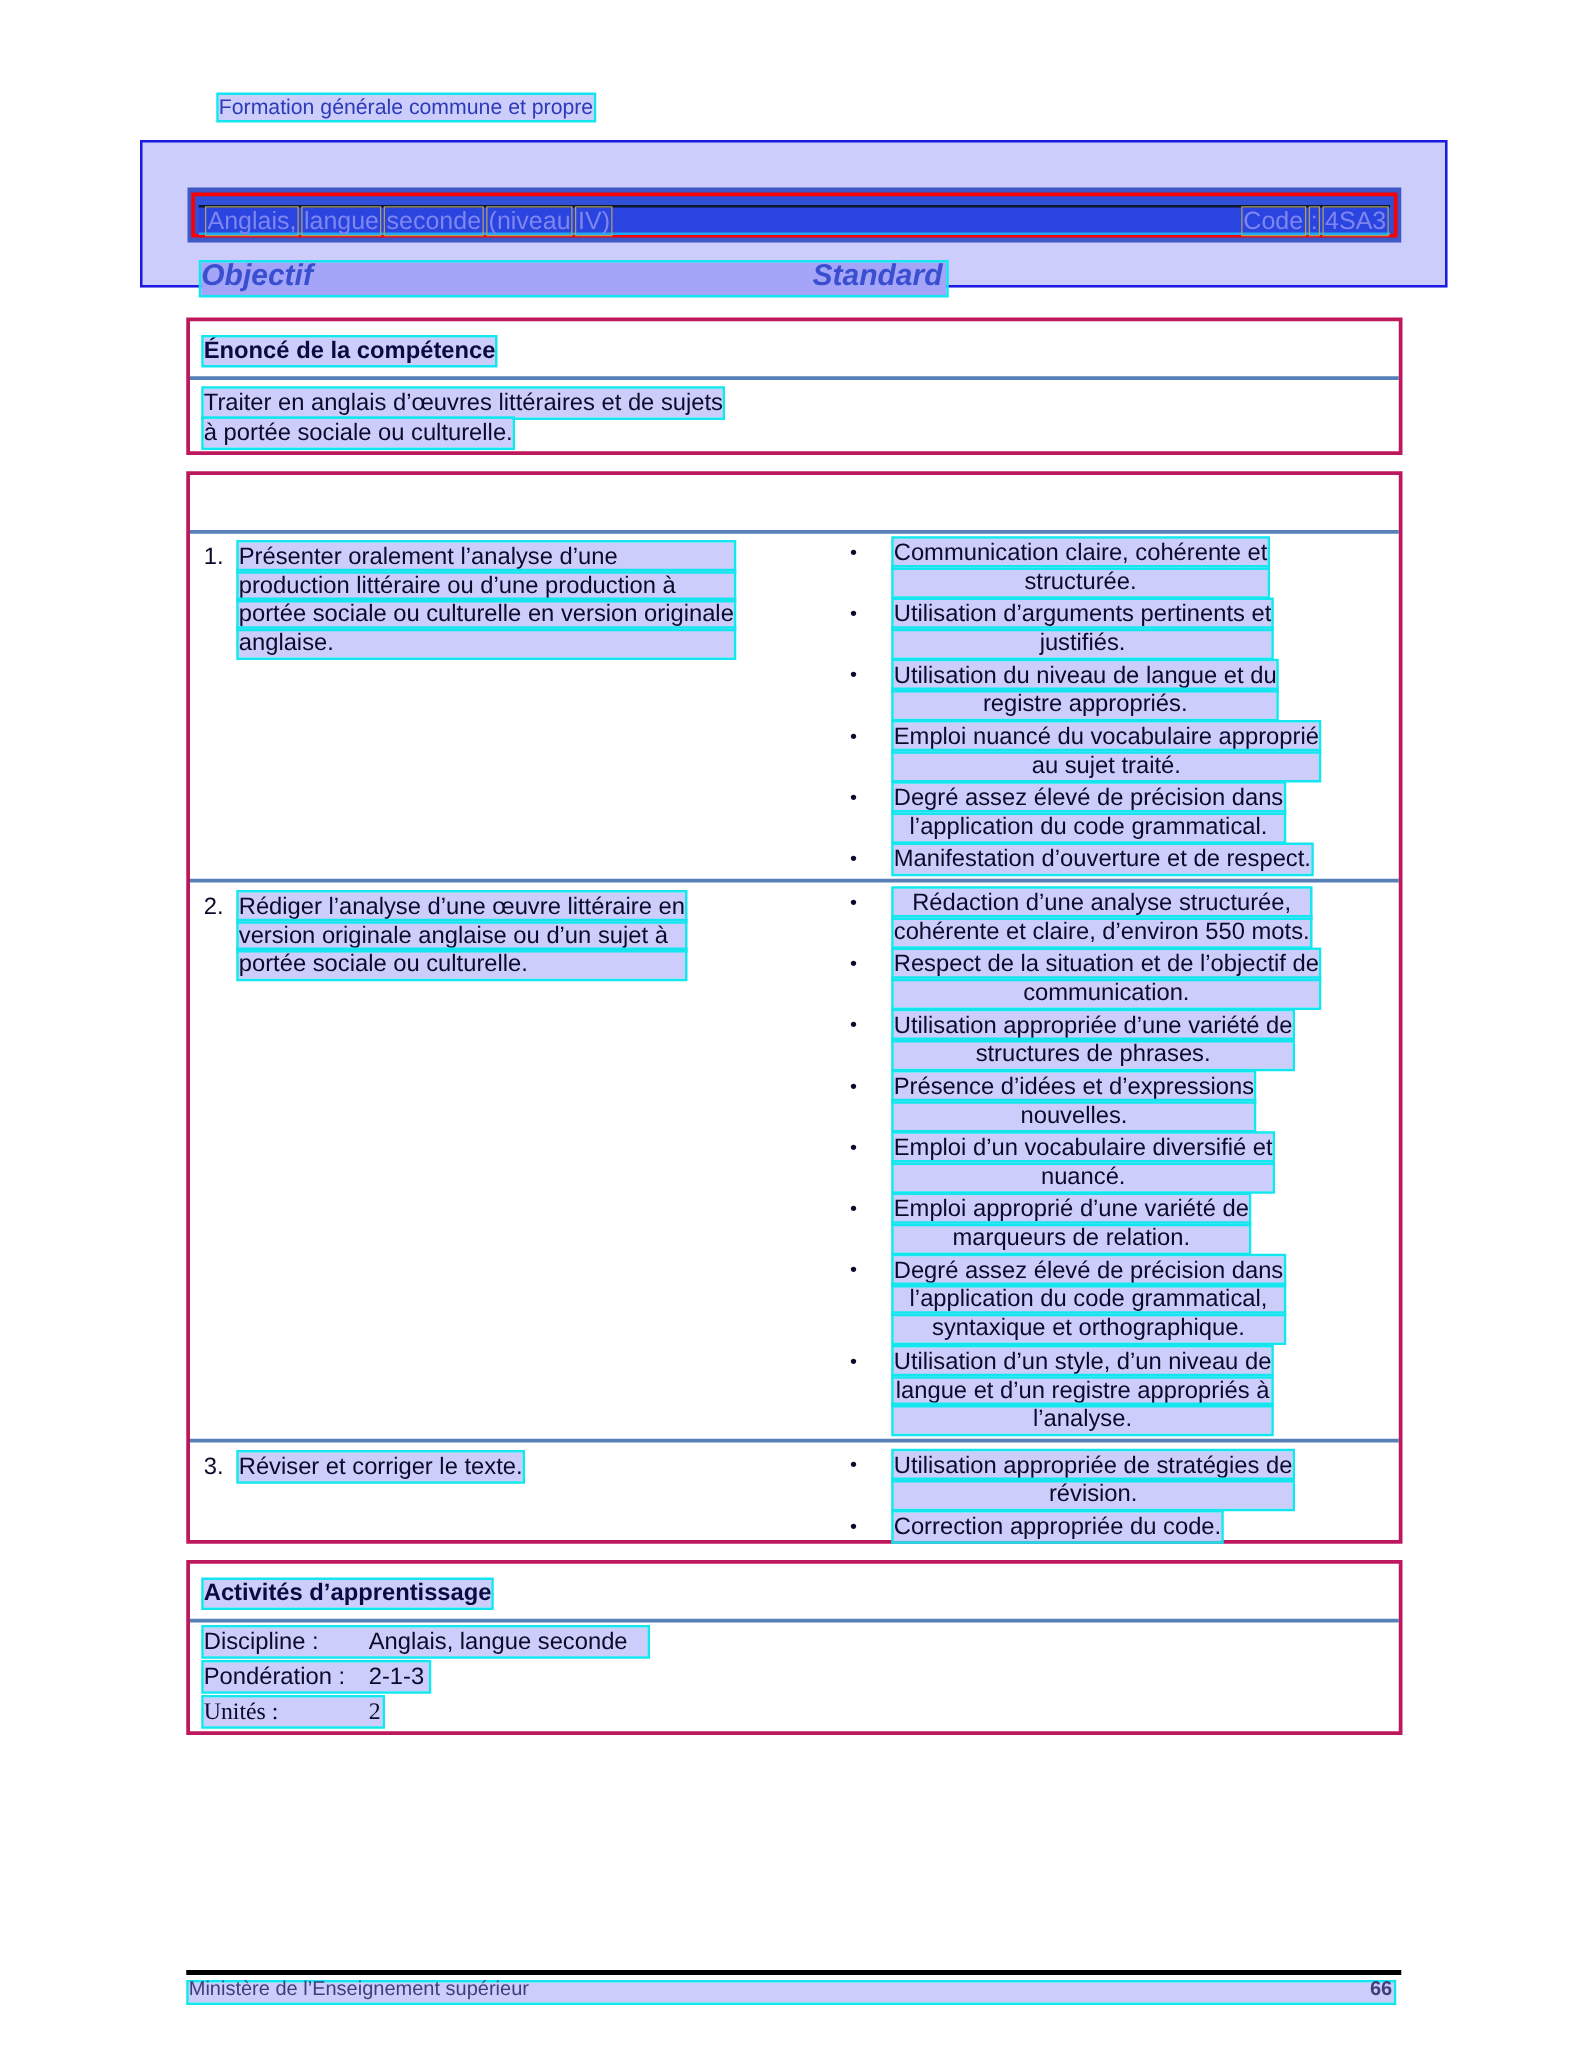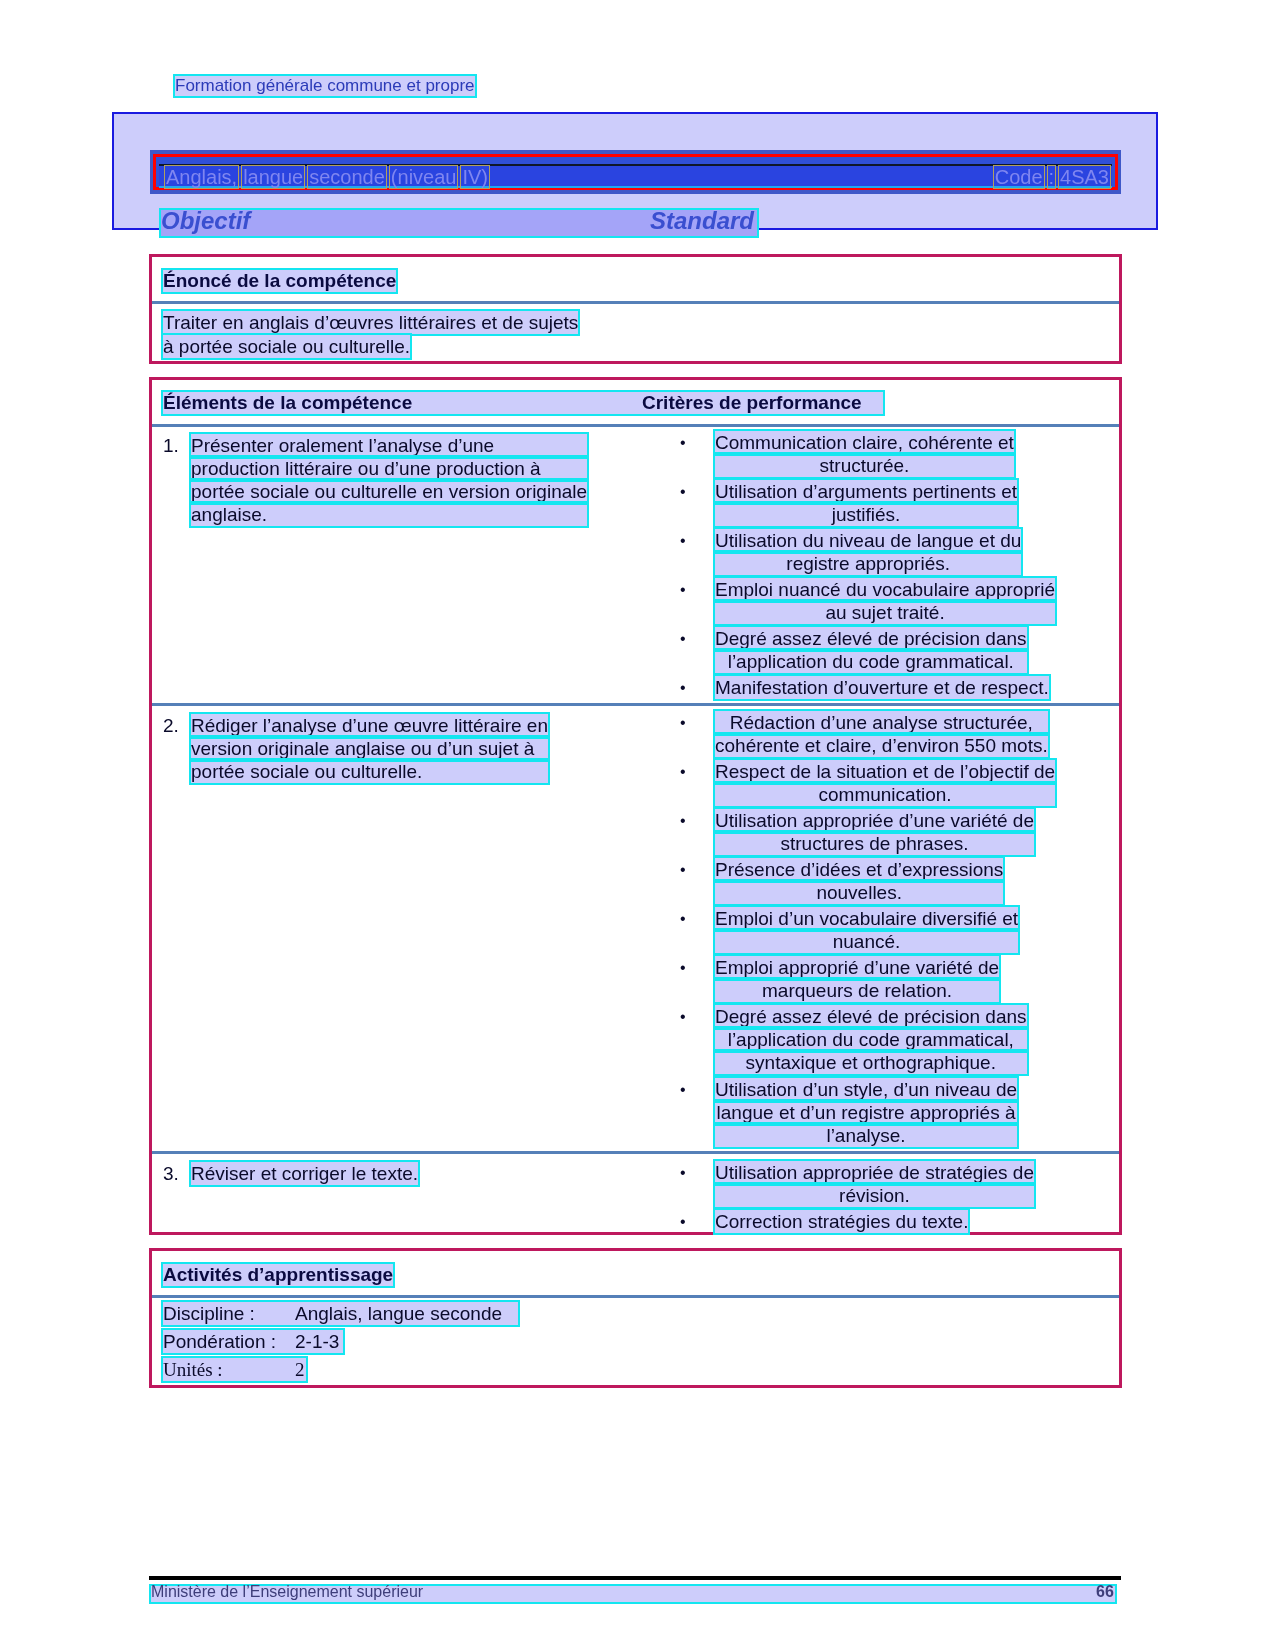--- a/index.html
+++ b/index.html
@@ -71,24 +71,20 @@
 </div>
 
 <div class="abs box" style="left:149px; top:254px; width:973px; height:110px;">
   <div class="abs bold-head hl" style="left:11px; top:13px;">Énoncé de la compétence</div>
   <div class="box-divider" style="top:44px;"></div>
   <div class="abs body-text hl" style="left:11px; top:54px;">Traiter en anglais d’œuvres littéraires et de sujets</div>
   <div class="abs body-text hl" style="left:11px; top:78px;">à portée sociale ou culturelle.</div>
 </div>
 
 <div class="abs box" style="left:149px; top:377px; width:973px; height:858px;">
-  <div class="abs bold-head hl" style="left:11px; top:12px; width:720px;">
-    <span>Éléments de la compétence</span>
-    <span style="position:absolute; left:479px;">Critères de performance</span>
-  </div>
   <div class="box-divider" style="top:44px;"></div>
 
   <div class="abs" style="left:11px; top:54px; width:950px; height:260px;">
     <div class="abs body-text" style="left:0; top:0;">1.</div>
     <div class="abs body-text" style="left:28px; top:0;">
       <span class="crit-line hl">Présenter oralement l’analyse d’une</span>
       <span class="crit-line hl">production littéraire ou d’une production à</span>
       <span class="crit-line hl">portée sociale ou culturelle en version originale</span>
       <span class="crit-line hl">anglaise.</span>
     </div>
@@ -217,21 +213,21 @@
       <div class="crit" style="top:0;">
           <span class="bullet">•</span>
           <div class="crit-lines">
             <span class="crit-line hl">Utilisation appropriée de stratégies de</span>
             <span class="crit-line hl">révision.</span>
           </div>
         </div>
       <div class="crit" style="top:49px;">
           <span class="bullet">•</span>
           <div class="crit-lines">
-            <span class="crit-line hl">Correction stratégies du texte.</span>
+            <span class="crit-line hl">Correction appropriée du code.</span>
           </div>
         </div>
     </div>
   </div>
 </div>
 
 <div class="abs box" style="left:149px; top:1248px; width:973px; height:140px;">
   <div class="abs bold-head hl" style="left:11px; top:13px;">Activités d’apprentissage</div>
   <div class="box-divider" style="top:44px;"></div>
   <div class="abs body-text hl" style="left:11px; top:51px; width:355px;">

